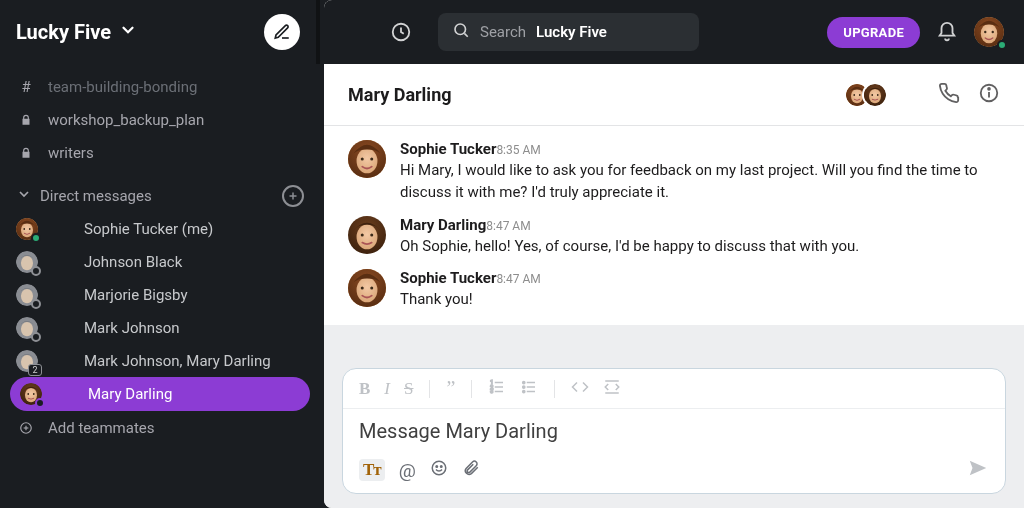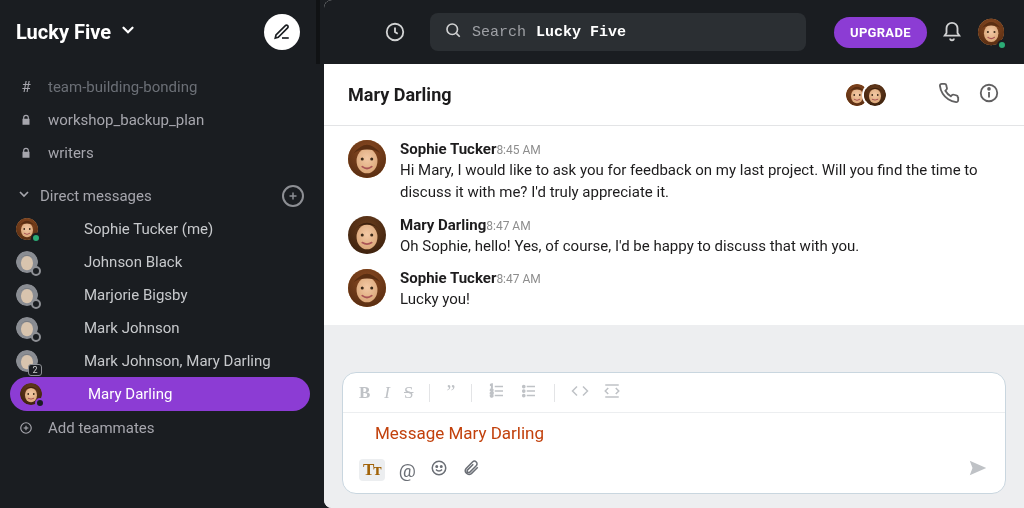--- a/index.html
+++ b/index.html
@@ -31,21 +31,21 @@
   .presence { position:absolute; right:-3px; bottom:-3px; width:10px; height:10px; border-radius:50%; border:2px solid #1a1d21; }
   .presence.on { background:#2bac76; }
   .presence.off { background:#1a1d21; border:2px solid #8d8f94; }
   .badge2 { position:absolute; right:-4px; bottom:-4px; width:14px; height:12px; background:#1a1d21; border:1px solid #8d8f94; border-radius:3px; font-size:9px; display:flex; align-items:center; justify-content:center; color:#ccc; }
   .dm-item .label { color:#c7c9cc;margin-left:34px; }
   .add-team { color:#a6a6ad; }
   .main { flex:1; display:flex; flex-direction:column; background:#fff; border-top-left-radius:8px; border-bottom-left-radius:8px; overflow:hidden; margin-left:4px; }
   .topbar { height:64px; background:#1a1d21; display:flex; align-items:center; gap:14px; padding: 0 20px 0 10px; }
   .icon-btn { width:26px; height:26px; display:flex; align-items:center; justify-content:center; color:#d1d2d3; cursor:pointer; }
   .icon-btn svg { width:22px; height:22px; }
-  .search { flex:0 0 auto; width:376px; height:38px; background:#2b2f33; border-radius:8px; display:flex; align-items:center; padding:0 14px; gap:10px; color:#d1d2d3; font-size:15px; margin-left:10px;font-family:Liberation Mono, monospace; }
+  .search { flex:0 0 auto; width:261px; height:38px; background:#2b2f33; border-radius:8px; display:flex; align-items:center; padding:0 14px; gap:10px; color:#d1d2d3; font-size:15px; margin-left:10px; }
   .search svg { width:18px; height:18px; }
   .search .lbl { color:#9ea0a5; }
   .search .bold { color:#fff; font-weight:600; }
   .spacer { flex:1; }
   .upgrade { background:#8c3cd4; color:#fff; font-weight:700; font-size:13px; letter-spacing:0.3px; padding:8px 16px; border-radius:18px; cursor:pointer; }
   .top-ava { width:30px; height:30px; border-radius:50%; position:relative; }
   .content { flex:1; background:#edeef0; display:flex; flex-direction:column; }
   .conv-head { height:62px; background:#fff; border-bottom:1px solid #e3e4e6; display:flex; align-items:center; padding:0 24px; }
   .conv-title { font-weight:700; font-size:18px; color:#1d1c1d; }
   .conv-head .spacer { flex:1; }
@@ -63,21 +63,21 @@
   .msg .when { font-size:12px; color:#8d8d8d; }
   .msg .text { font-size:15px; color:#1d1c1d; line-height:1.45; margin-top:2px; }
   .composer-wrap { margin-top:auto; padding:10px 18px 14px; }
   .composer { border:1px solid #c9d6df; border-radius:14px; background:#fff; overflow:hidden; }
   .fmt-row, .act-row { display:flex; align-items:center; gap:14px; padding:8px 16px; color:#bfc2c6; }
   .fmt-row { border-bottom:1px solid #eceef0; font-size:15px; }
   .fmt-row .sep { width:1px; height:18px; background:#e3e4e6; margin:0 2px; }
   .fmt-row svg, .act-row svg { width:18px; height:18px; }
   .fmt-row b, .fmt-row i { font-family:Georgia, serif; font-size:17px; }
   .strike { text-decoration:line-through; font-family:Georgia, serif; font-size:17px; }
-  .msg-input { padding:10px 32px 8px; color:#c2410c; font-size:17px; min-height:36px; }
+  .msg-input { padding:10px 16px 8px; color:#404040; font-size:20px; min-height:36px; }
   .act-row { justify-content:space-between; padding:6px 16px 10px; }
   .act-left { display:flex; align-items:center; gap:14px; color:#6b6f76; }
   .act-left .tt { font-family:Georgia, serif; font-size:17px; font-weight:600; color:#a16207; background:#eceef0; border-radius:4px; padding:1px 4px; letter-spacing:-1px; }
   .send svg { width:22px; height:22px; color:#bfc2c6; }
   .svg-face { border-radius:50%; }
 </style>
 </head>
 <body>
 
 <svg width="0" height="0" style="position:absolute">
@@ -304,21 +304,21 @@
     </div>
 
     <div class="messages">
       <div class="msg">
         <svg class="mava svg-face" viewBox="0 0 40 40">
             <use href="#face-sophie"></use>
           </svg>
         <div class="body">
           <div class="hdr">
               <span class="who">Sophie Tucker</span>
-              <span class="when">8:45 AM</span>
+              <span class="when">8:35 AM</span>
             </div>
           <div class="text">Hi Mary, I would like to ask you for feedback on my last project. Will you find the time to discuss it with me? I'd truly appreciate it.</div>
         </div>
       </div>
       <div class="msg">
         <svg class="mava svg-face" viewBox="0 0 40 40">
             <use href="#face-mary"></use>
           </svg>
         <div class="body">
           <div class="hdr">
@@ -330,21 +330,21 @@
       </div>
       <div class="msg">
         <svg class="mava svg-face" viewBox="0 0 40 40">
             <use href="#face-sophie"></use>
           </svg>
         <div class="body">
           <div class="hdr">
               <span class="who">Sophie Tucker</span>
               <span class="when">8:47 AM</span>
             </div>
-          <div class="text">Lucky you!</div>
+          <div class="text">Thank you!</div>
         </div>
       </div>
     </div>
 
     <div class="composer-wrap">
       <div class="composer">
         <div class="fmt-row">
           <b>B</b>
           <i>I</i>
           <span class="strike">S</span>

